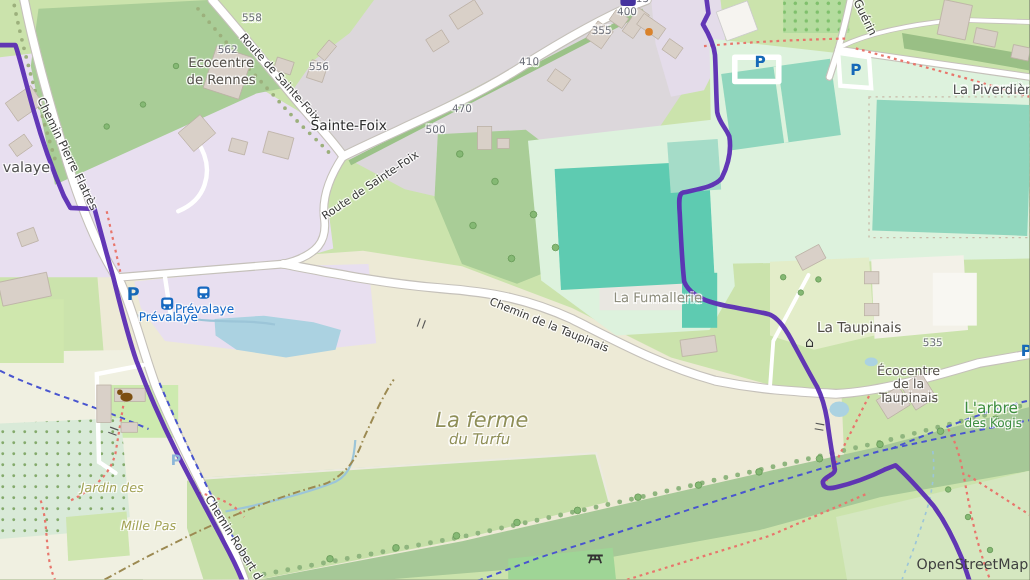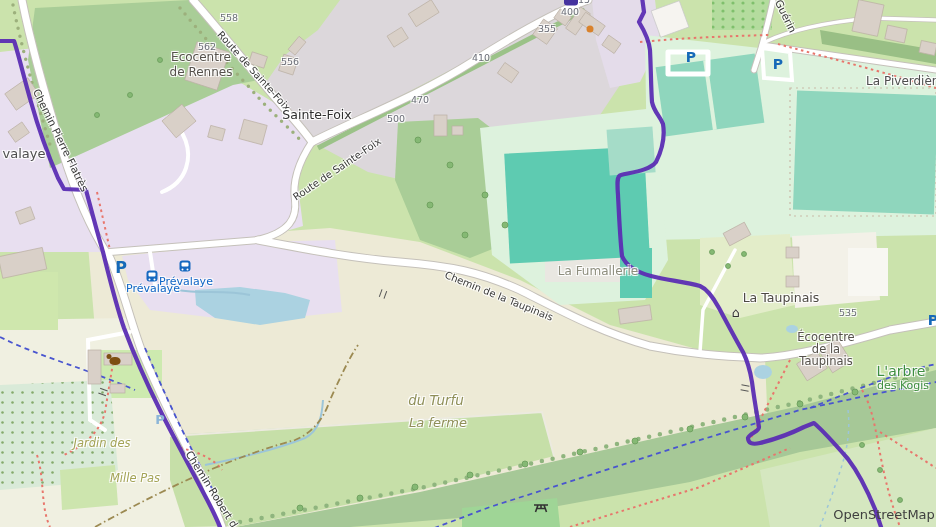--- a/index.html
+++ b/index.html
@@ -28,21 +28,21 @@
   .l-prev1{left:153px;top:288px;font-size:11px;color:#0f65c5;}
   .l-prev2{left:186px;top:281px;font-size:11px;color:#0f65c5;}
   .l-fum{left:598px;top:271px;font-size:12px;color:#8d8d7d;}
   .l-cdt{left:499px;top:296px;transform:translate(-50%,-50%) rotate(22deg);}
   .l-ltp{left:781px;top:297px;font-size:12.5px;}
   .l-ect1{left:826px;top:337px;font-size:11.5px;color:#55514b;}
   .l-ect2{left:826px;top:349px;font-size:11.5px;color:#55514b;}
   .l-ect3{left:826px;top:361px;font-size:11.5px;color:#55514b;}
   .l-ak1{left:901px;top:371px;font-size:14px;color:#3e8e40;}
   .l-ak2{left:903px;top:385px;font-size:11px;color:#3e8e40;}
-  .l-ft1{left:438px;top:382px;font-size:13px;color:#8f8f58;margin-top:40px;}
+  .l-ft1{left:438px;top:382px;font-size:19px;color:#8f8f58;}
   .l-ft2{left:436px;top:400px;font-size:13.5px;color:#8f8f58;}
   .l-jmp1{left:102px;top:443px;font-size:11.5px;color:#a3a356;}
   .l-jmp2{left:101px;top:478px;font-size:11.5px;color:#a3a356;margin-left:34px;}
   .l-crob{left:212px;top:489px;transform:translate(-50%,-50%) rotate(58deg);font-size:10.5px;}
   .l-guerin{left:786px;top:16px;transform:translate(-50%,-50%) rotate(64deg);font-size:10.5px;}
   .l-piv{left:905px;top:81px;font-size:12px;color:#4e4e4e;}
   .l-attr{left:884px;top:514px;font-size:13px;color:#3f3f3f;text-shadow:none;}
   
   .icon{position:absolute;transform:translate(-50%,-50%);}
   .p-icon{font-weight:bold;font-size:14px;color:#1669b8;font-family:"DejaVu Sans",sans-serif;}

